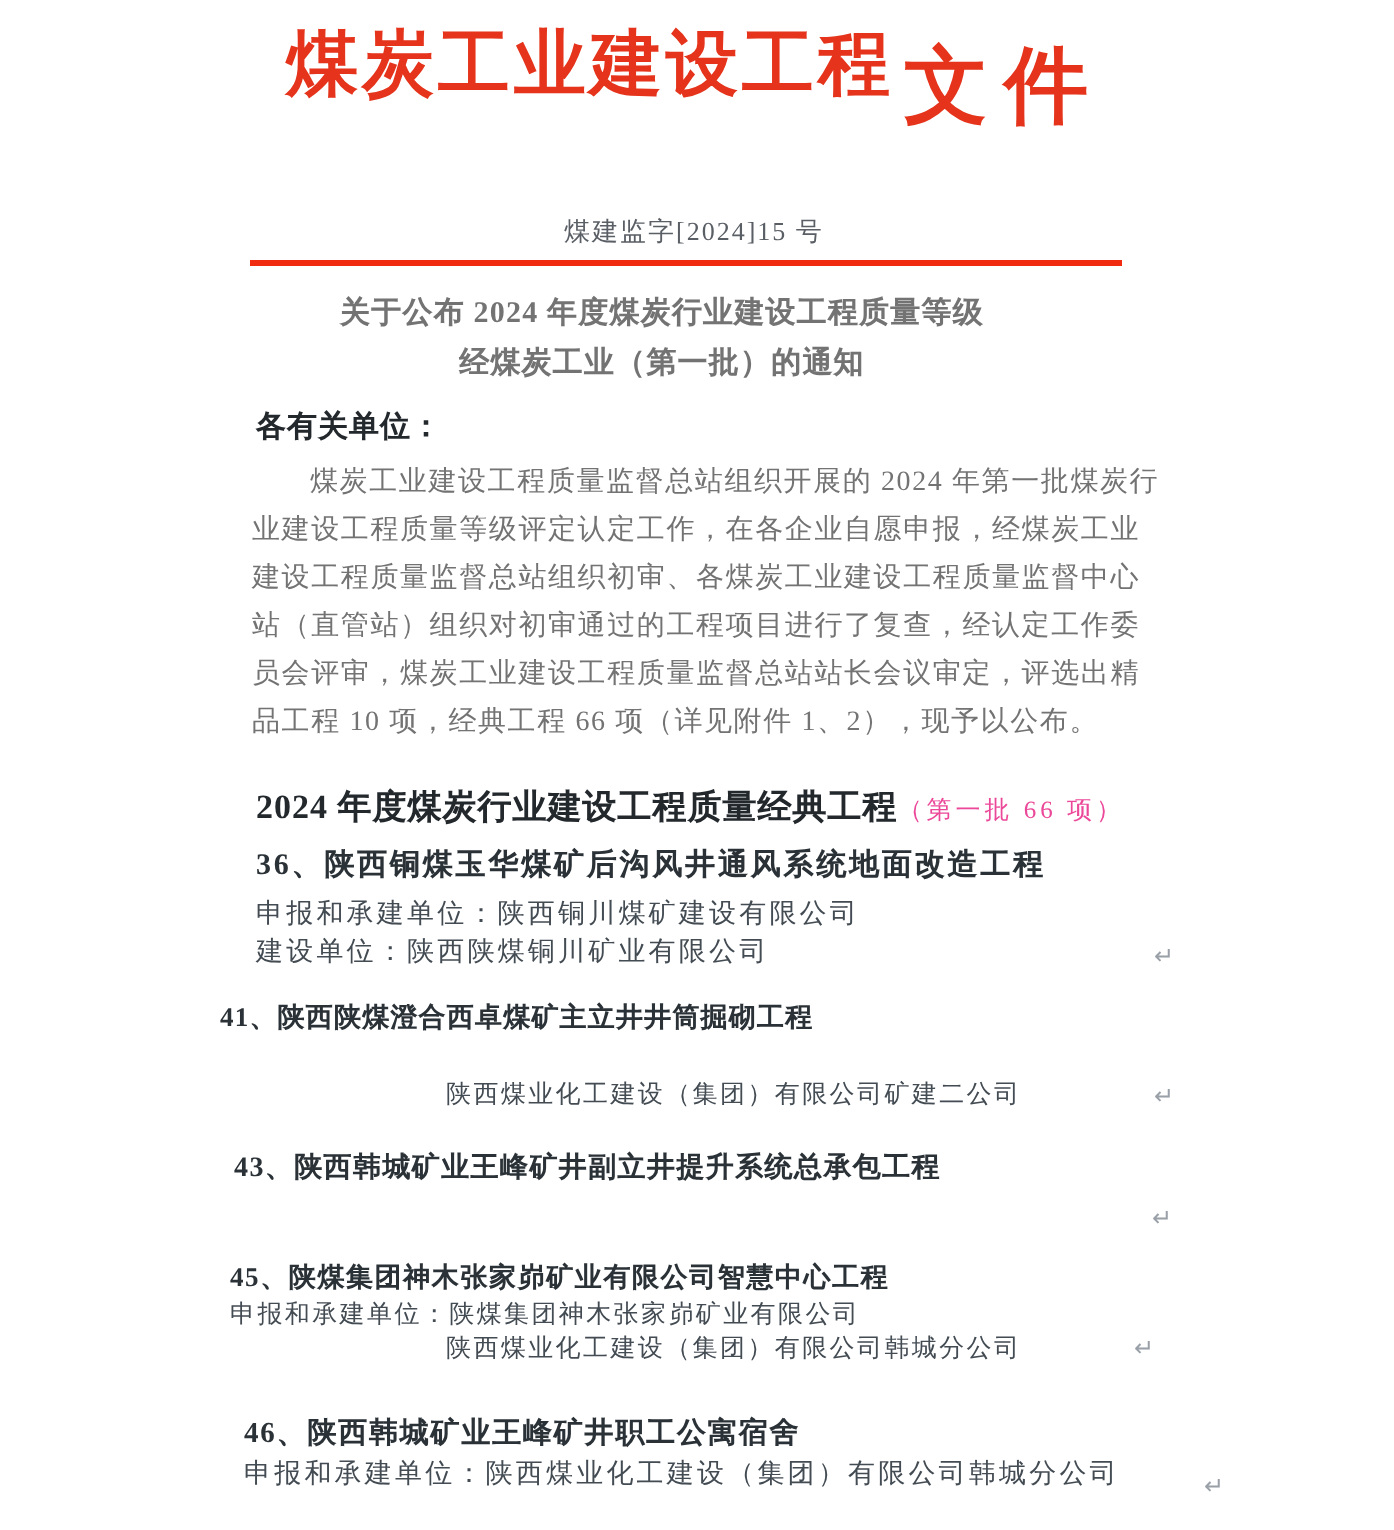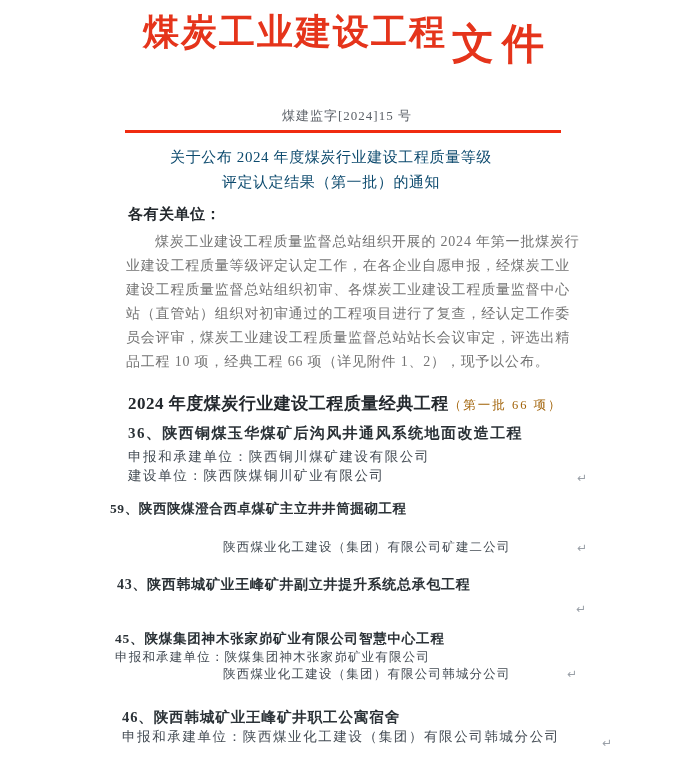--- a/index.html
+++ b/index.html
@@ -37,21 +37,21 @@
   .red-rule {
     position: absolute;
     left: 125px; top: 130px;
     width: 436px; height: 3px;
     background: #f02b10;
   }
 
   
   .title-line { 
     left: 31px; width: 600px; text-align: center;
-    font-size: 15px; font-weight: normal; color: #0c4a6e;
+    font-size: 15px; font-weight: bold; color: #737373;
     letter-spacing: 0.6px;
   }
   .title-line.l1 { top: 149px; }
   .title-line.l2 { top: 174px; }
 
   .salutation {
     left: 128px; top: 206px;
     font-size: 15px; font-weight: bold; color: #23282d;
     letter-spacing: 0.5px;
   }
@@ -69,21 +69,21 @@
   .bl5 { top: 330px; }
   .bl6 { top: 354px; }
 
   
   .section-heading {
     left: 128px; top: 394px;
     font-size: 17px; font-weight: bold; color: #23282d;
     letter-spacing: 0.5px;
   }
   .section-heading .suffix {
-    font-size: 12.5px; font-weight: normal; color: #a16207;
+    font-size: 12.5px; font-weight: normal; color: #ec4899;
     letter-spacing: 2px;
   }
 
   
   .item-title { font-weight: bold; color: #2b3237; }
   .item-line  { color: #434b53; }
 
   .i36-title { left: 128px; top: 425px; font-size: 15px;   letter-spacing: 1.4px; }
   .i36-l1    { left: 128px; top: 449px; font-size: 13.5px; letter-spacing: 1.6px; }
   .i36-l2    { left: 128px; top: 468px; font-size: 13.5px; letter-spacing: 1.6px; }
@@ -120,41 +120,41 @@
 <div class="page">
 
   <div class="abs org-line1">煤炭工业建设工程</div>
   <div class="abs doc-type">文件</div>
 
   <div class="abs doc-number">煤建监字[2024]15 号</div>
 
   <div class="red-rule"></div>
 
   <div class="abs title-line l1">关于公布 2024 年度煤炭行业建设工程质量等级</div>
-  <div class="abs title-line l2">评定认定结果（第一批）的通知</div>
+  <div class="abs title-line l2">经煤炭工业（第一批）的通知</div>
 
   <div class="abs salutation">各有关单位：</div>
 
   <div class="abs body-line indent bl1">煤炭工业建设工程质量监督总站组织开展的 2024 年第一批煤炭行</div>
   <div class="abs body-line bl2">业建设工程质量等级评定认定工作，在各企业自愿申报，经煤炭工业</div>
   <div class="abs body-line bl3">建设工程质量监督总站组织初审、各煤炭工业建设工程质量监督中心</div>
   <div class="abs body-line bl4">站（直管站）组织对初审通过的工程项目进行了复查，经认定工作委</div>
   <div class="abs body-line bl5">员会评审，煤炭工业建设工程质量监督总站站长会议审定，评选出精</div>
   <div class="abs body-line bl6">品工程 10 项，经典工程 66 项（详见附件 1、2），现予以公布。</div>
 
   <div class="abs section-heading">
     <span>2024 年度煤炭行业建设工程质量经典工程</span><span class="suffix">（第一批 66 项）</span>
   </div>
 
   <div class="abs item-title i36-title">36、陕西铜煤玉华煤矿后沟风井通风系统地面改造工程</div>
   <div class="abs item-line i36-l1">申报和承建单位：陕西铜川煤矿建设有限公司</div>
   <div class="abs item-line i36-l2">建设单位：陕西陕煤铜川矿业有限公司</div>
   <div class="return-mark rm36">↵</div>
 
-  <div class="abs item-title i41-title">59、陕西陕煤澄合西卓煤矿主立井井筒掘砌工程</div>
+  <div class="abs item-title i41-title">41、陕西陕煤澄合西卓煤矿主立井井筒掘砌工程</div>
   <div class="abs item-line i41-l2">陕西煤业化工建设（集团）有限公司矿建二公司</div>
   <div class="return-mark rm41">↵</div>
 
   <div class="abs item-title i43-title">43、陕西韩城矿业王峰矿井副立井提升系统总承包工程</div>
   <div class="return-mark rm43">↵</div>
 
   <div class="abs item-title i45-title">45、陕煤集团神木张家峁矿业有限公司智慧中心工程</div>
   <div class="abs item-line i45-l2">陕西煤业化工建设（集团）有限公司韩城分公司</div>
   <div class="abs item-line i45-l1">申报和承建单位：陕煤集团神木张家峁矿业有限公司</div>
   <div class="return-mark rm45">↵</div>

